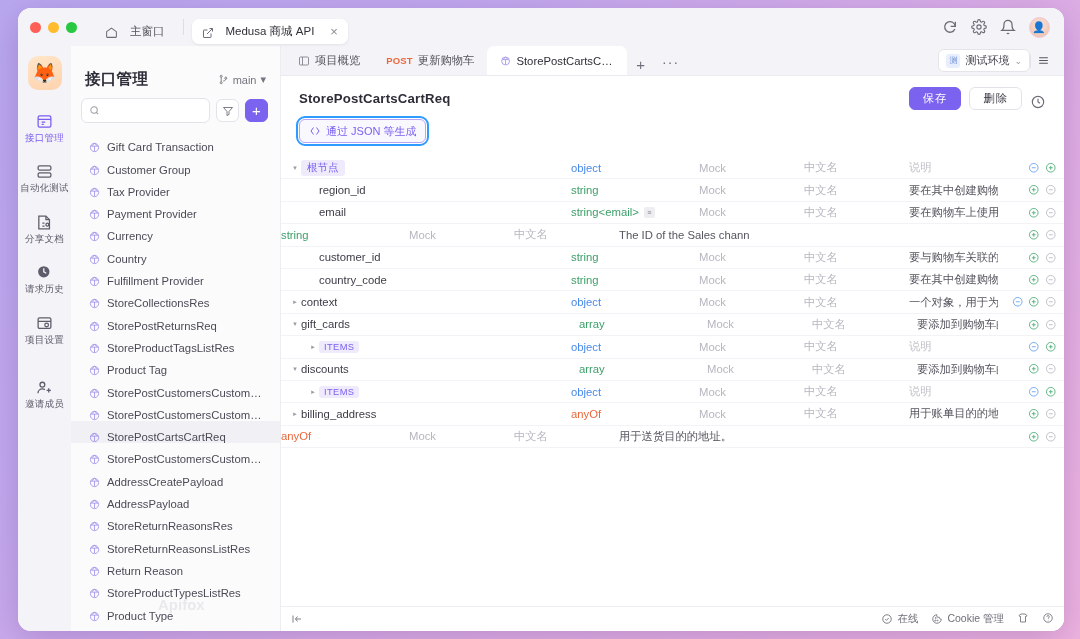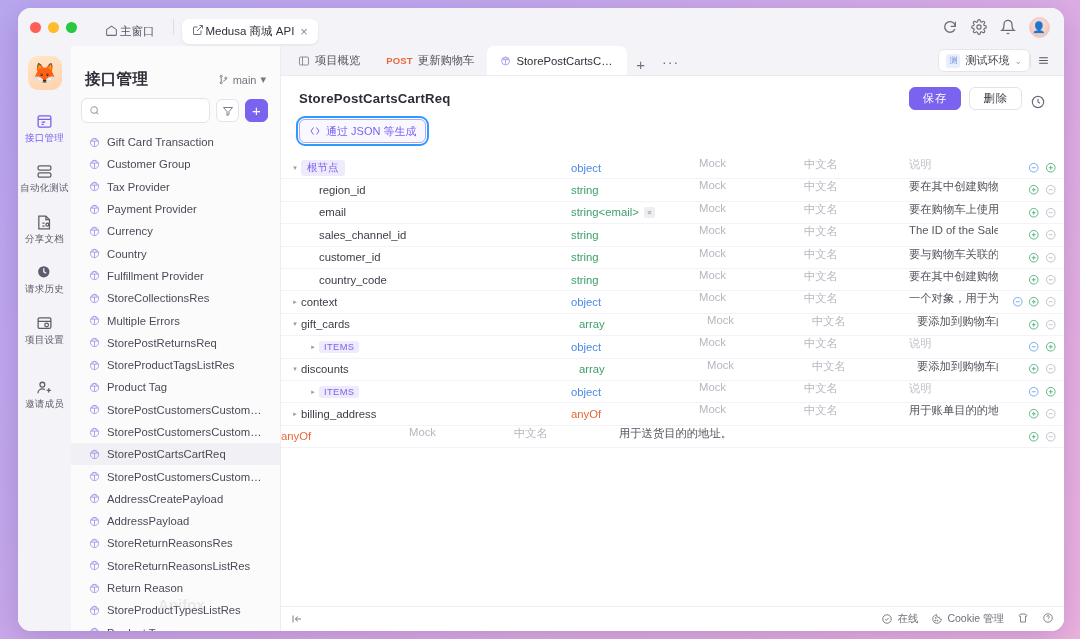--- a/index.html
+++ b/index.html
@@ -27,21 +27,21 @@
     height: 38px; flex: 0 0 38px;
     background: #f4f3f7;
     display: flex; align-items: center;
     padding: 0 12px;
     position: relative;
   }
   .traffic { display: flex; gap: 7px; align-items: center; margin-right: 18px; }
   .dot { width: 11px; height: 11px; border-radius: 50%; }
   .dot.r { background: #ff5f57; } .dot.y { background: #febc2e; } .dot.g { background: #28c840; }
   .tb-tab {
-    display: flex; align-items: flex-start; gap: 2px;
+    display: flex; align-items: flex-end; gap: 12px;
     font-size: 11.5px; color: #5a5a66;
     padding: 5px 10px; border-radius: 7px;
     white-space: nowrap;
     margin-top: 8px;
   }
   .tb-tab.home { color: #55555f; }
   .tb-tab.active { background: #ffffff; box-shadow: 0 1px 3px rgba(0,0,0,.08); color: #2f2f38; }
   .tb-sep { width: 1px; height: 16px; background: #dedde4; margin: 0 8px; }
   .tb-close { font-size: 13px; color: #8b8b96; margin-left: 4px; }
   .tb-right { margin-left: auto; display: flex; align-items: center; gap: 13px; padding-right: 2px; }
@@ -103,21 +103,21 @@
     font-family: inherit; color: #333; background: transparent;
   }
   .sq-btn {
     width: 23px; height: 23px; border: 1px solid #e4e3ea; border-radius: 6px;
     background: #fff; display: flex; align-items: center; justify-content: center;
     color: #6e6e7a;
   }
   .sq-btn.primary { background: #7b62ef; border-color: #7b62ef; color: #fff; font-size: 15px; }
   .lp-list { flex: 1; overflow: hidden; padding-bottom: 4px; }
   .li {
-    display: flex; align-items: center; gap: 7px;
+    display: flex; align-items: flex-end; gap: 7px;
     height: 22.3px; padding: 0 10px 0 18px;
     font-size: 11.3px; color: #4b4b57;
     white-space: nowrap;
   }
   .li.selected { background: #f1f0f5; }
   .li .sch-ico { width: 11px; height: 11px; flex: 0 0 11px; color: #9a8ae8; }
   .li-label { overflow: hidden; text-overflow: ellipsis; }
 
   
   .main { flex: 1; display: flex; flex-direction: column; min-width: 0; background: #fff; }
@@ -172,21 +172,21 @@
     height: 24px; padding: 0 9px; border-radius: 6px;
     border: 1px solid #b9a3f5; background: #faf8ff;
     color: #7b62ef; font-size: 11px;
     outline: 2.5px solid #2e9bff; outline-offset: 1.5px;
   }
   .genbtn .g-ico { width: 12px; height: 12px; }
 
   
   .schema { margin-top: 14px; flex: 1; overflow: hidden; }
   .srow {
-    display: flex; 
+    display: flex; align-items: center;
     height: 22.4px; border-bottom: 1px solid #f3f2f6;
     font-size: 11.3px; padding-right: 8px;
   }
   .c-name { flex: 0 0 290px; display: flex; align-items: center; min-width: 0; padding-left: 8px; }
   .caret {
     width: 12px; flex: 0 0 12px; text-align: center;
     font-size: 7px; color: #9b9ba6;
   }
   .caret.hidden { visibility: hidden; }
   .nm { color: #3c3c47; overflow: hidden; text-overflow: ellipsis; white-space: nowrap; }
@@ -430,27 +430,20 @@
               <circle cx="12" cy="12" r="9"></circle>
               <path d="M5 9h14M12 9v11M5 9l7-6 7 6"></path>
             </svg>
             <span class="li-label">StoreCollectionsRes</span>
           </div>
           <div class="li">
             <svg class="sch-ico" viewBox="0 0 24 24" fill="none" stroke="currentColor" stroke-width="1.7">
               <circle cx="12" cy="12" r="9"></circle>
               <path d="M5 9h14M12 9v11M5 9l7-6 7 6"></path>
             </svg>
-            <span class="li-label">Multiple Errors</span>
-          </div>
-          <div class="li">
-            <svg class="sch-ico" viewBox="0 0 24 24" fill="none" stroke="currentColor" stroke-width="1.7">
-              <circle cx="12" cy="12" r="9"></circle>
-              <path d="M5 9h14M12 9v11M5 9l7-6 7 6"></path>
-            </svg>
             <span class="li-label">StorePostReturnsReq</span>
           </div>
           <div class="li">
             <svg class="sch-ico" viewBox="0 0 24 24" fill="none" stroke="currentColor" stroke-width="1.7">
               <circle cx="12" cy="12" r="9"></circle>
               <path d="M5 9h14M12 9v11M5 9l7-6 7 6"></path>
             </svg>
             <span class="li-label">StoreProductTagsListRes</span>
           </div>
           <div class="li">
@@ -665,24 +658,20 @@
                 <circle cx="12" cy="12" r="9"></circle>
                 <path d="M12 8v8M8 12h8"></path>
               </svg>
               <svg class="aico a-gray" viewBox="0 0 24 24" fill="none" stroke="currentColor" stroke-width="1.9">
                 <circle cx="12" cy="12" r="9"></circle>
                 <path d="M8 12h8"></path>
               </svg>
             </div>
           </div>
           <div class="srow">
-            <div class="c-name" style="padding-left:26px">
-              <span class="caret hidden"></span>
-              <span class="nm">sales_channel_id</span>
-            </div>
             <div class="c-type t-string">
               <span>string</span>
             </div>
             <div class="c-mock">Mock</div>
             <div class="c-cn">中文名</div>
             <div class="c-desc">The ID of the Sales chann</div>
             <div class="c-act">
               <svg class="aico a-green" viewBox="0 0 24 24" fill="none" stroke="currentColor" stroke-width="1.9">
                 <circle cx="12" cy="12" r="9"></circle>
                 <path d="M12 8v8M8 12h8"></path>

